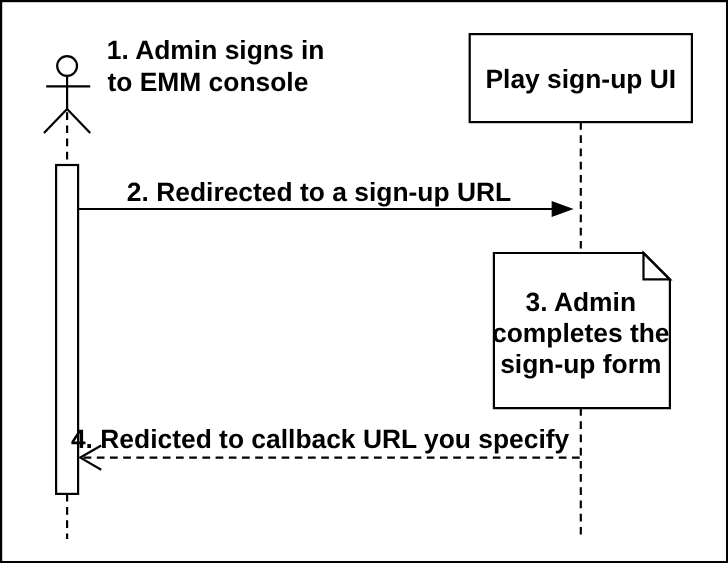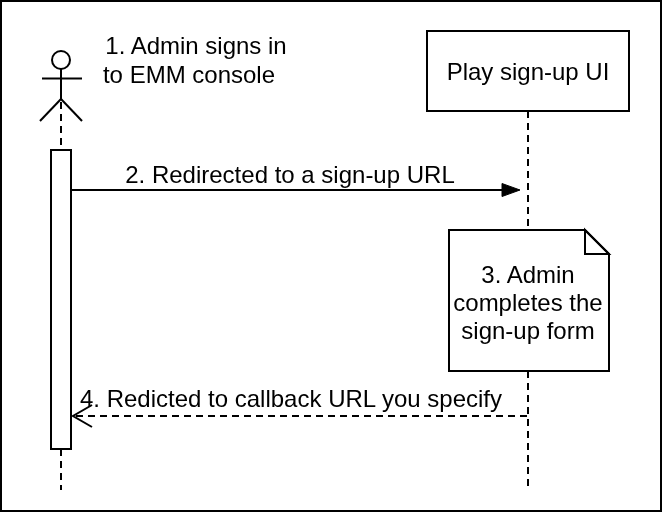--- a/index.html
+++ b/index.html
@@ -6,20 +6,21 @@
     margin: 0;
     padding: 0;
     background: #ffffff;
   }
   .frame {
     position: relative;
     width: 662px;
     height: 512px;
     background: #ffffff;
     overflow: hidden;
+    font-weight: bold;
   }
   svg {
     display: block;
   }
   svg text {
     font-family: "Liberation Sans", sans-serif;
     font-size: 24px;
     fill: #000000;
   }
   .stroke {

